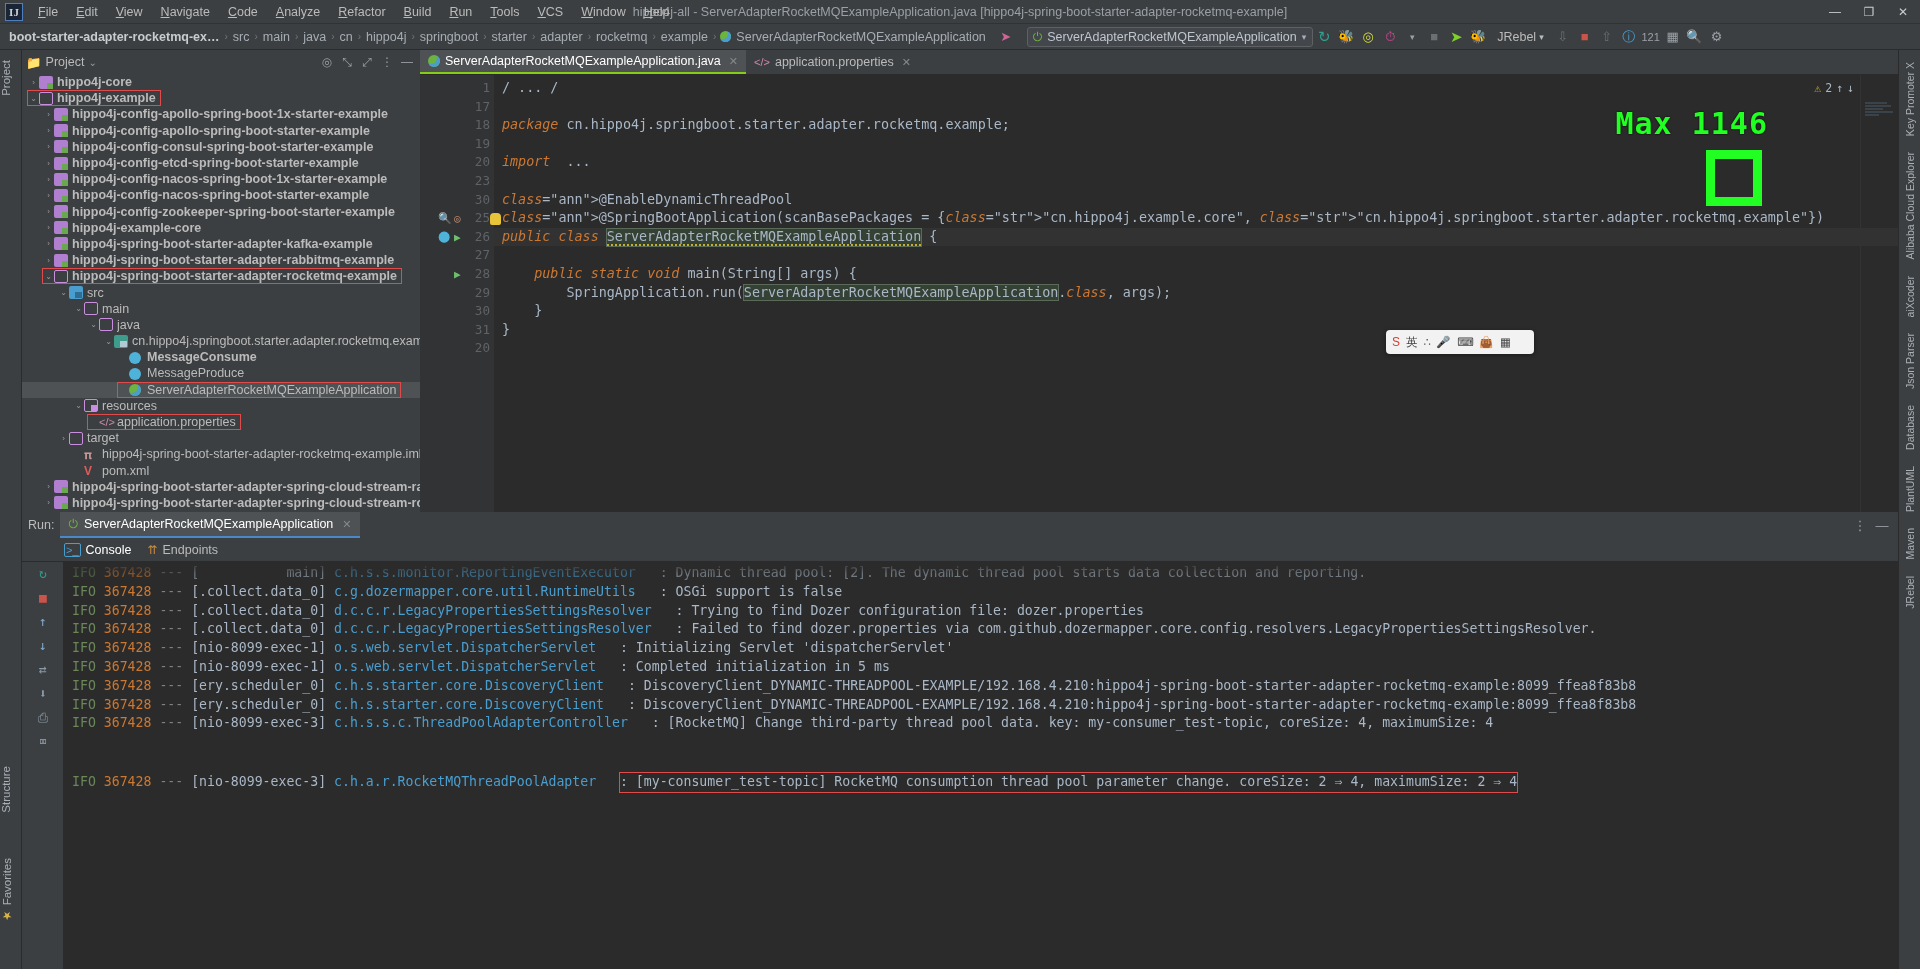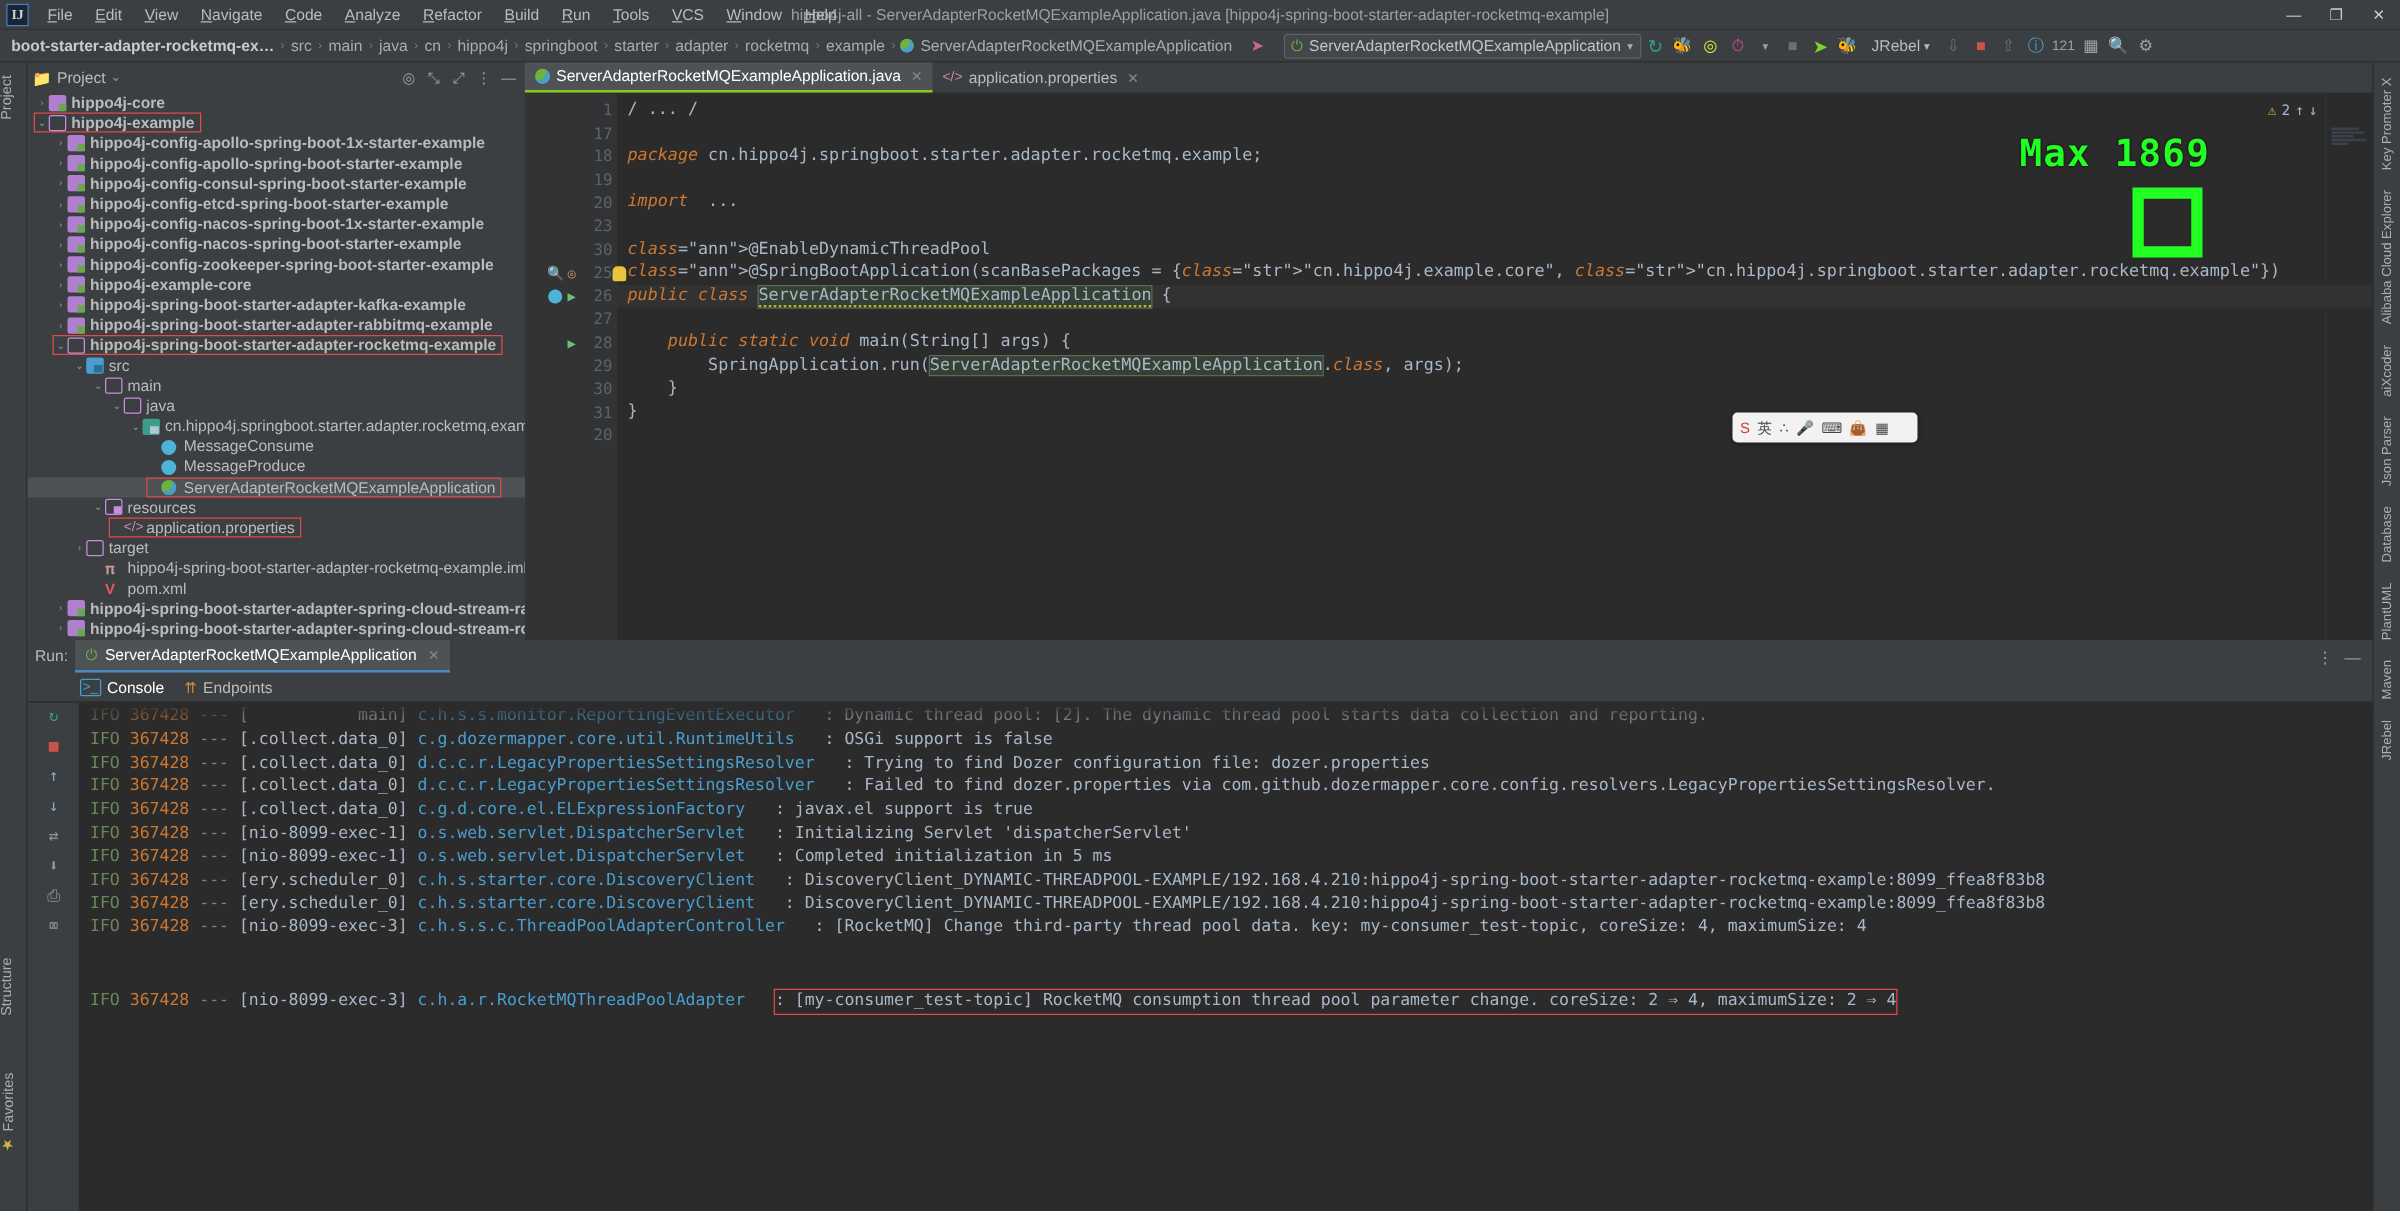--- a/index.html
+++ b/index.html
@@ -461,21 +461,21 @@
         </div>
       </div>
       <div class="trow">
         <div style="display: flex; align-items: center; margin-left: 81px;">
           <span class="arrow">⌄</span>
           <span class="ficon f-pkg"></span>
           <span class="lbl">cn.hippo4j.springboot.starter.adapter.rocketmq.example</span>
         </div>
       </div>
       <div class="trow">
-        <div style="display: flex; align-items: flex-end; margin-left: 96px;">
+        <div style="display: flex; align-items: flex-end; margin-left: 96px; font-weight: bold;">
           <span class="arrow"></span>
           <span class="ficon">
             <span class="c-class" style="display:block;"></span>
           </span>
           <span class="lbl">MessageConsume</span>
         </div>
       </div>
       <div class="trow">
         <div style="display: flex; align-items: center; margin-left: 96px;">
           <span class="arrow"></span>
@@ -586,21 +586,21 @@
         <div class="mm-line" style="width:28px;"></div>
         <div class="mm-line" style="width:14px;"></div>
       </div>
     </div>
     <div id="inspect-badge">
       <span style="color:#d9b427;">⚠</span>
       <span>2</span>
       <span>↑</span>
       <span>↓</span>
     </div>
-    <div id="fps">Max  1869</div>
+    <div id="fps">Max  1146</div>
     <div id="fps-square"></div>
   <div class="cur-line" style="top: 152.8px; z-index: 0;"></div>
       <div style="position: absolute; left: 70px; top: 138.2px; width: 11px; height: 12px; background: rgb(232, 196, 58); border-radius: 4px 4px 2px 2px; z-index: 3;"></div>
     </div>
 </div>
 
 <div id="ime">
   <span class="ime-ico">S</span>
   <span>英</span>
   <span>∴</span>
@@ -642,21 +642,20 @@
         <div class="cgi" style="color: rgb(138, 154, 168);">⇄</div>
         <div class="cgi" style="color: rgb(138, 154, 168);">⬇</div>
         <div class="cgi" style="color: rgb(138, 154, 168);">⎙</div>
         <div class="cgi" style="color: rgb(138, 154, 168);">⌧</div>
       </div>
     <div id="console-lines" style="position:relative;">
         <div class="logline" style="opacity: 0.55;"><span class="lg-info">IFO</span> <span class="lg-pid">367428</span> <span class="lg-dash">---</span> <span class="lg-thread">[           main]</span> <span class="lg-logger">c.h.s.s.monitor.ReportingEventExecutor</span>   <span class="lg-msg">: Dynamic thread pool: [2]. The dynamic thread pool starts data collection and reporting.</span></div>
         <div class="logline"><span class="lg-info">IFO</span> <span class="lg-pid">367428</span> <span class="lg-dash">---</span> <span class="lg-thread">[.collect.data_0]</span> <span class="lg-logger">c.g.dozermapper.core.util.RuntimeUtils</span>   <span class="lg-msg">: OSGi support is false</span></div>
         <div class="logline"><span class="lg-info">IFO</span> <span class="lg-pid">367428</span> <span class="lg-dash">---</span> <span class="lg-thread">[.collect.data_0]</span> <span class="lg-logger">d.c.c.r.LegacyPropertiesSettingsResolver</span>   <span class="lg-msg">: Trying to find Dozer configuration file: dozer.properties</span></div>
         <div class="logline"><span class="lg-info">IFO</span> <span class="lg-pid">367428</span> <span class="lg-dash">---</span> <span class="lg-thread">[.collect.data_0]</span> <span class="lg-logger">d.c.c.r.LegacyPropertiesSettingsResolver</span>   <span class="lg-msg">: Failed to find dozer.properties via com.github.dozermapper.core.config.resolvers.LegacyPropertiesSettingsResolver.</span></div>
-        <div class="logline"><span class="lg-info">IFO</span> <span class="lg-pid">367428</span> <span class="lg-dash">---</span> <span class="lg-thread">[.collect.data_0]</span> <span class="lg-logger">c.g.d.core.el.ELExpressionFactory</span>   <span class="lg-msg">: javax.el support is true</span></div>
         <div class="logline"><span class="lg-info">IFO</span> <span class="lg-pid">367428</span> <span class="lg-dash">---</span> <span class="lg-thread">[nio-8099-exec-1]</span> <span class="lg-logger">o.s.web.servlet.DispatcherServlet</span>   <span class="lg-msg">: Initializing Servlet 'dispatcherServlet'</span></div>
         <div class="logline"><span class="lg-info">IFO</span> <span class="lg-pid">367428</span> <span class="lg-dash">---</span> <span class="lg-thread">[nio-8099-exec-1]</span> <span class="lg-logger">o.s.web.servlet.DispatcherServlet</span>   <span class="lg-msg">: Completed initialization in 5 ms</span></div>
         <div class="logline"><span class="lg-info">IFO</span> <span class="lg-pid">367428</span> <span class="lg-dash">---</span> <span class="lg-thread">[ery.scheduler_0]</span> <span class="lg-logger">c.h.s.starter.core.DiscoveryClient</span>   <span class="lg-msg">: DiscoveryClient_DYNAMIC-THREADPOOL-EXAMPLE/192.168.4.210:hippo4j-spring-boot-starter-adapter-rocketmq-example:8099_ffea8f83b8</span></div>
         <div class="logline"><span class="lg-info">IFO</span> <span class="lg-pid">367428</span> <span class="lg-dash">---</span> <span class="lg-thread">[ery.scheduler_0]</span> <span class="lg-logger">c.h.s.starter.core.DiscoveryClient</span>   <span class="lg-msg">: DiscoveryClient_DYNAMIC-THREADPOOL-EXAMPLE/192.168.4.210:hippo4j-spring-boot-starter-adapter-rocketmq-example:8099_ffea8f83b8</span></div>
         <div class="logline"><span class="lg-info">IFO</span> <span class="lg-pid">367428</span> <span class="lg-dash">---</span> <span class="lg-thread">[nio-8099-exec-3]</span> <span class="lg-logger">c.h.s.s.c.ThreadPoolAdapterController</span>   <span class="lg-msg">: [RocketMQ] Change third-party thread pool data. key: my-consumer_test-topic, coreSize: 4, maximumSize: 4</span></div>
         <div class="logline"><span class="lg-info">IFO</span> <span class="lg-pid">367428</span> <span class="lg-dash">---</span> <span class="lg-thread">[nio-8099-exec-3]</span> <span class="lg-logger">c.h.a.r.RocketMQThreadPoolAdapter</span>   <span class="lg-msg log-hl">: [my-consumer_test-topic] RocketMQ consumption thread pool parameter change. coreSize: 2 ⇒ 4, maximumSize: 2 ⇒ 4</span></div>
       </div>
     <div id="console-fade"></div>
   </div>
 </div>

